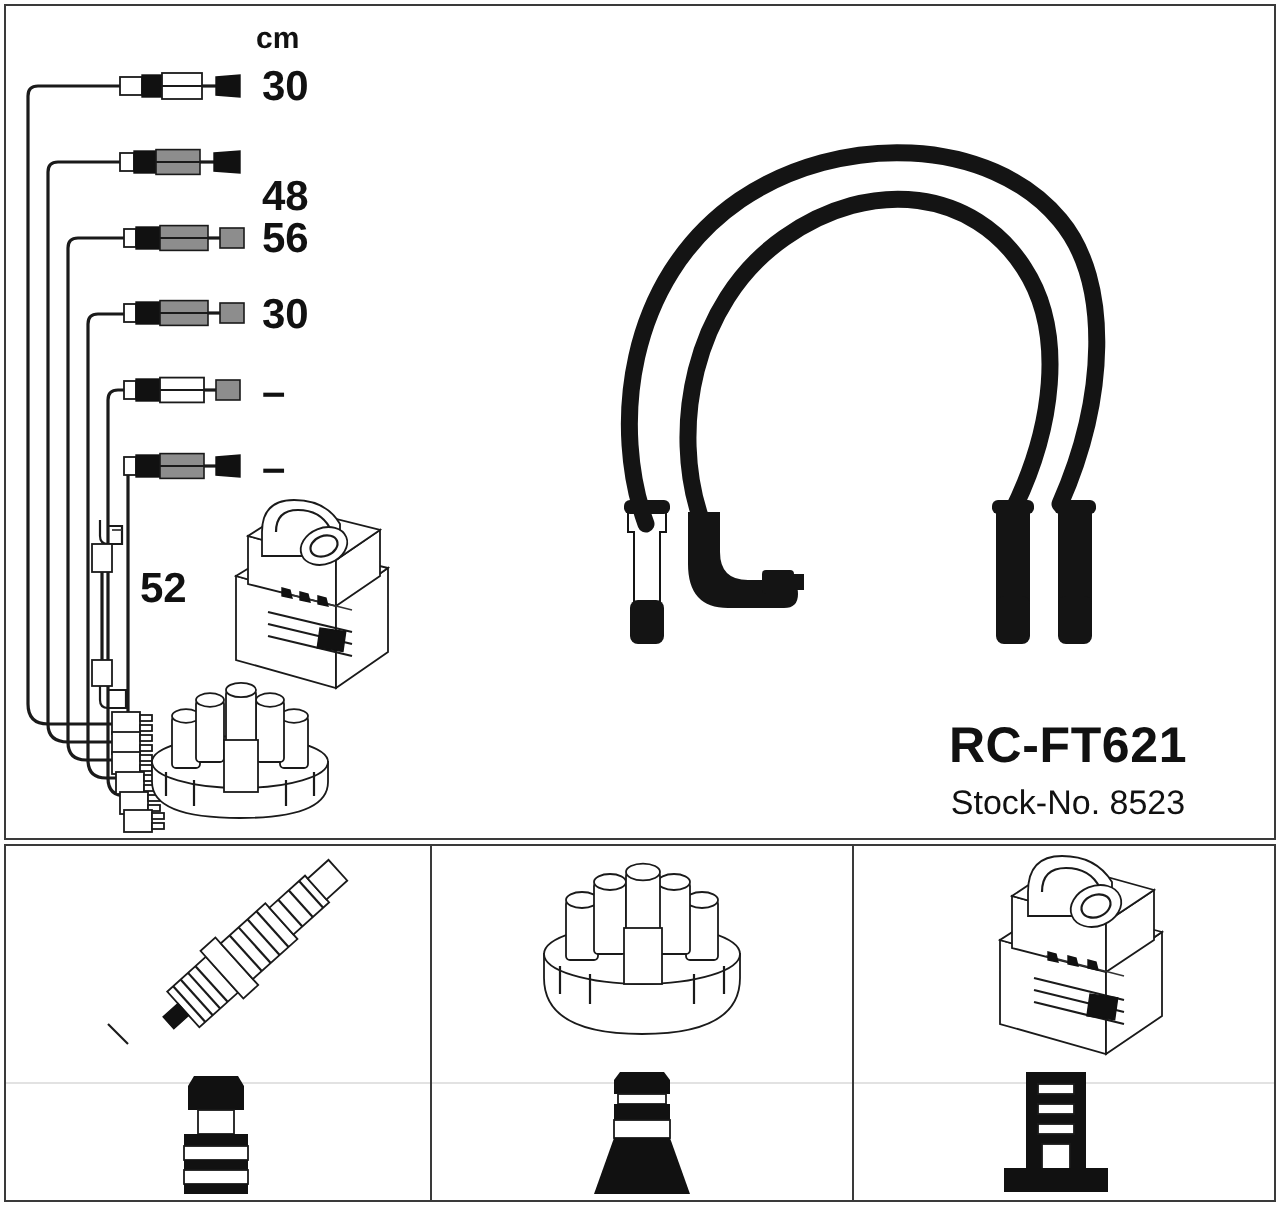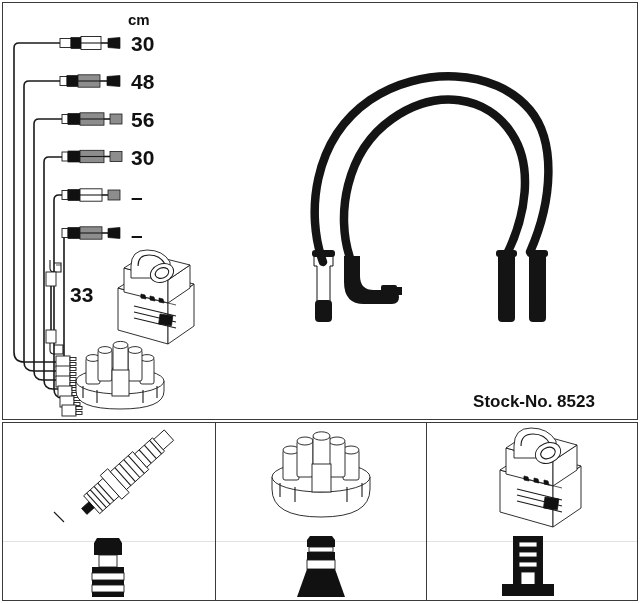--- a/index.html
+++ b/index.html
@@ -48,21 +48,21 @@
   }
   .cm-head { font-size: 15px; left: 128px; top: 12px; }
   .len {
     font-size: 21px;
     left: 131px;
     width: 46px;
     text-align: left;
   }
   .len.dash { font-size: 21px; }
   #len-0 { top: 33px; }
-  #len-1 { top: 71px; }
+  #len-1 { top: 88px; }
   #len-2 { top: 109px; }
   #len-3 { top: 147px; }
   #len-4 { top: 186px; }
   #len-5 { top: 224px; }
   #coil-len { font-size: 21px; left: 70px; top: 284px; }
 
   #product-code {
     position: absolute;
     left: 436px; top: 359px;
     width: 196px;
@@ -71,21 +71,21 @@
     font-weight: bold;
     letter-spacing: 0.3px;
     color: #111;
   }
   #stock-no {
     position: absolute;
     left: 436px; top: 392px;
     width: 196px;
     text-align: center;
     font-size: 17px;
-    font-weight: bold;
+    font-weight: normal;
     color: #111;
   }
 
   
   svg.layer {
     position: absolute;
     left: 0; top: 0;
     overflow: visible;
   }
   .wire-t { fill: none; stroke: #1a1a1a; stroke-width: 1.6; }
@@ -103,22 +103,23 @@
 
   <div class="panel" id="main-panel"></div>
 
   <div class="lbl cm-head">cm</div>
   <div class="lbl len" id="len-0">30</div>
   <div class="lbl len" id="len-1">48</div>
   <div class="lbl len" id="len-2">56</div>
   <div class="lbl len" id="len-3">30</div>
   <div class="lbl len dash" id="len-4">–</div>
   <div class="lbl len dash" id="len-5">–</div>
-  <div class="lbl" id="coil-len">33</div>
-
+  <div class="lbl" id="coil-len">52</div>
+
+  <div id="product-code">RC-FT621</div>
   <div id="stock-no">Stock-No. 8523</div>
 
   <svg class="layer" width="640" height="603" viewBox="0 0 640 603">
 
     <g>
       <path class="wire-t" d="M14,52 L14,48 Q14,43 19,43 L60,43"></path>
       <rect class="white" x="60" y="38.5" width="11" height="9"></rect>
       <rect class="solid" x="71" y="37.5" width="10" height="11"></rect>
       <rect class="white" x="81" y="36.5" width="20" height="13"></rect>
       <line class="ln" x1="81" y1="43" x2="101" y2="43"></line>

